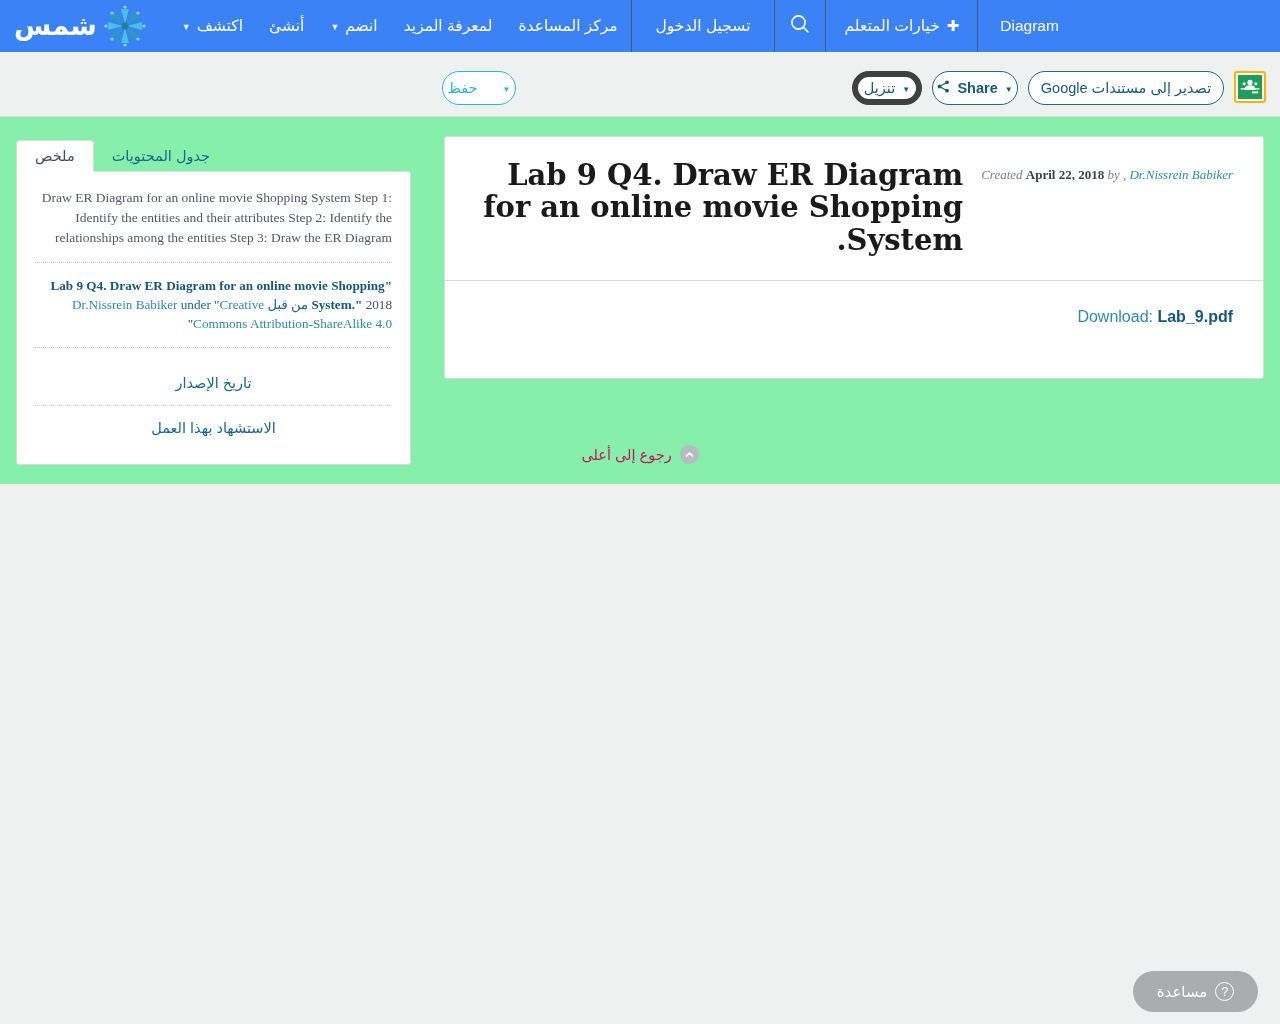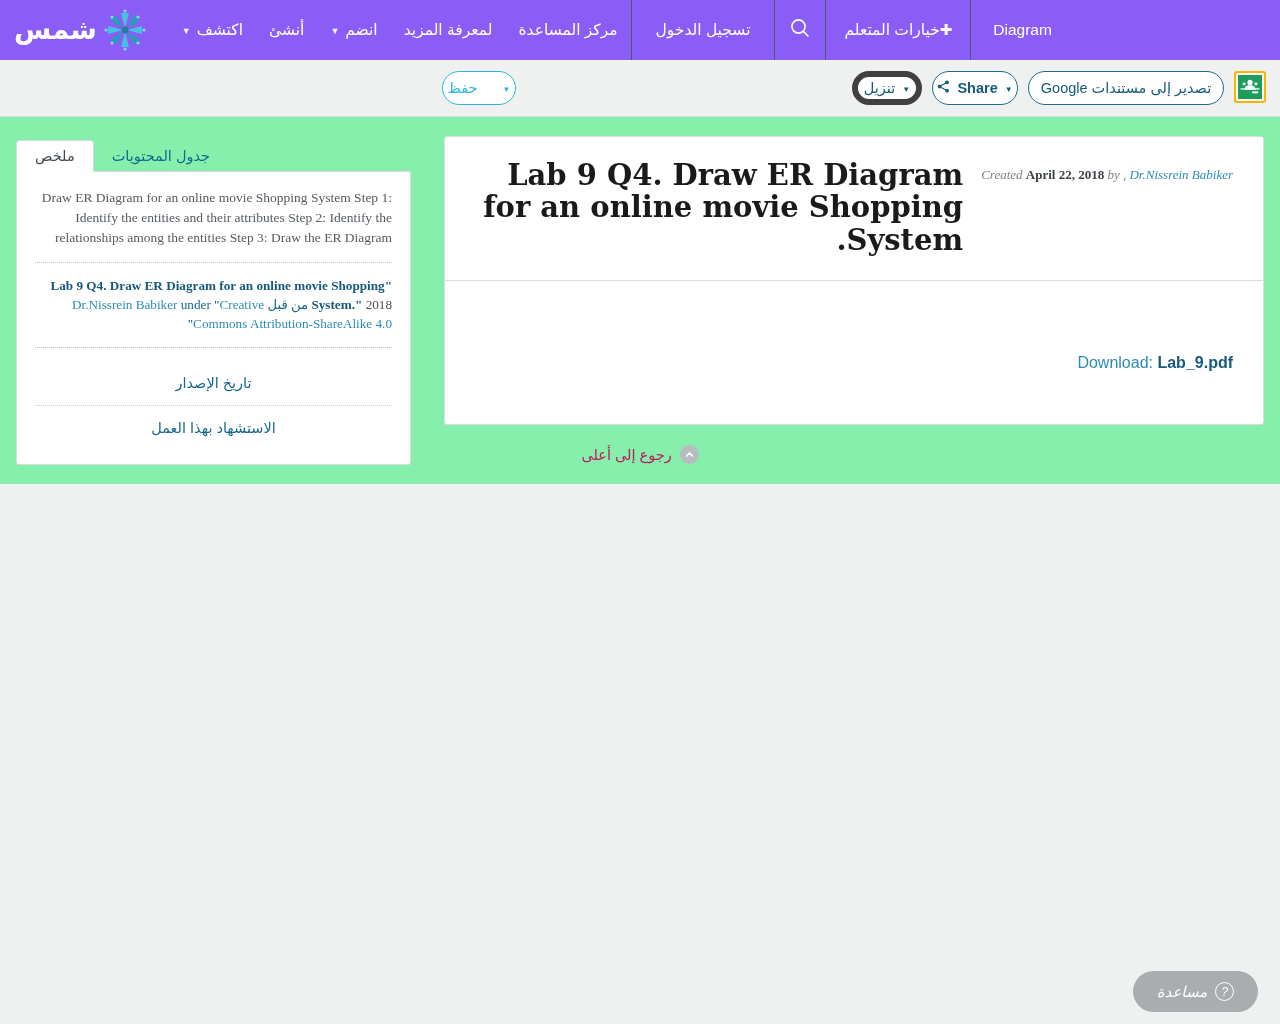--- a/index.html
+++ b/index.html
@@ -8,22 +8,22 @@
     margin: 0; padding: 0;
     width: 1280px; height: 1024px;
     background: #eff1f1;
     font-family: "Liberation Sans", "DejaVu Sans", sans-serif;
     overflow: hidden;
   }
 
   
   .topnav {
     position: absolute; top: 0; left: 0;
-    width: 1280px; height: 60px;
-    background: #8b5cf6;
+    width: 1280px; height: 52px;
+    background: #3b82f6;
     display: flex; flex-direction: row-reverse;
     align-items: stretch;
     color: #ffffff;
   }
   .brand {
     display: flex; flex-direction: row-reverse; align-items: center;
     padding: 0 22px 0 14px; gap: 6px;
     cursor: pointer;
   }
   .brand-text {
@@ -42,21 +42,21 @@
   }
   .nav-sep { width: 1px; background: #4d5864; margin: 0; }
 
   .nav-search {
     display: flex; align-items: center; justify-content: center;
     width: 50px; cursor: pointer;
   }
   .nav-learner {
     display: flex; align-items: center; justify-content: center;
     padding: 0 18px; font-size: 15.5px; color: #ffffff; cursor: pointer;
-    white-space: nowrap; flex-direction: row-reverse;
+    white-space: nowrap; gap: 7px; flex-direction: row-reverse;
   }
   .plus-ic { font-size: 15px; font-weight: bold; }
   .nav-english {
     display: flex; align-items: center; justify-content: center;
     padding: 0 22px; font-size: 15.5px; color: #ffffff; cursor: pointer;
   }
 
   
   .toolbar {
     position: absolute; top: 60px; left: 0;
@@ -190,21 +190,21 @@
     flex: 1 1 auto;
     font-family: "DejaVu Serif", "Liberation Serif", serif;
     font-weight: bold;
     font-size: 29px; line-height: 1.12;
     color: #1a1a1a; text-align: right; direction: rtl;
   }
   .main-divider { border-top: 1px solid #dcdcdc; }
   .main-body {
     padding: 27px 30px 52px 30px; text-align: right;
   }
-  .dl-line { font-size: 16px; color: #2c8bb5; direction: ltr; margin-top: 46px; }
+  .dl-line { font-size: 16px; color: #2c8bb5; direction: ltr; }
   .dl-line .fname { color: #15597c; font-weight: bold; }
 
   
   .back-top {
     position: absolute; top: 445px; left: 0; width: 1280px;
     display: flex; justify-content: center; align-items: center;
     gap: 8px; flex-direction: row-reverse;
   }
   .back-top-label {
     color: #be185d; font-size: 14.5px; cursor: pointer;
@@ -215,21 +215,21 @@
     cursor: pointer;
   }
 
   
   .help-fab {
     position: absolute; top: 971px; left: 1133px;
     width: 125px; height: 41px; border-radius: 21px;
     background: #a9adaf; color: #ffffff;
     display: flex; align-items: center; justify-content: center;
     gap: 8px; flex-direction: row-reverse;
-    font-size: 15px; cursor: pointer; font-style: italic;
+    font-size: 15px; cursor: pointer;
   }
   .q-circle {
     width: 19px; height: 19px; border-radius: 50%;
     border: 1.6px solid #ffffff;
     display: flex; align-items: center; justify-content: center;
     font-size: 12px; line-height: 1;
   }
 </style>
 </head>
 <body>

